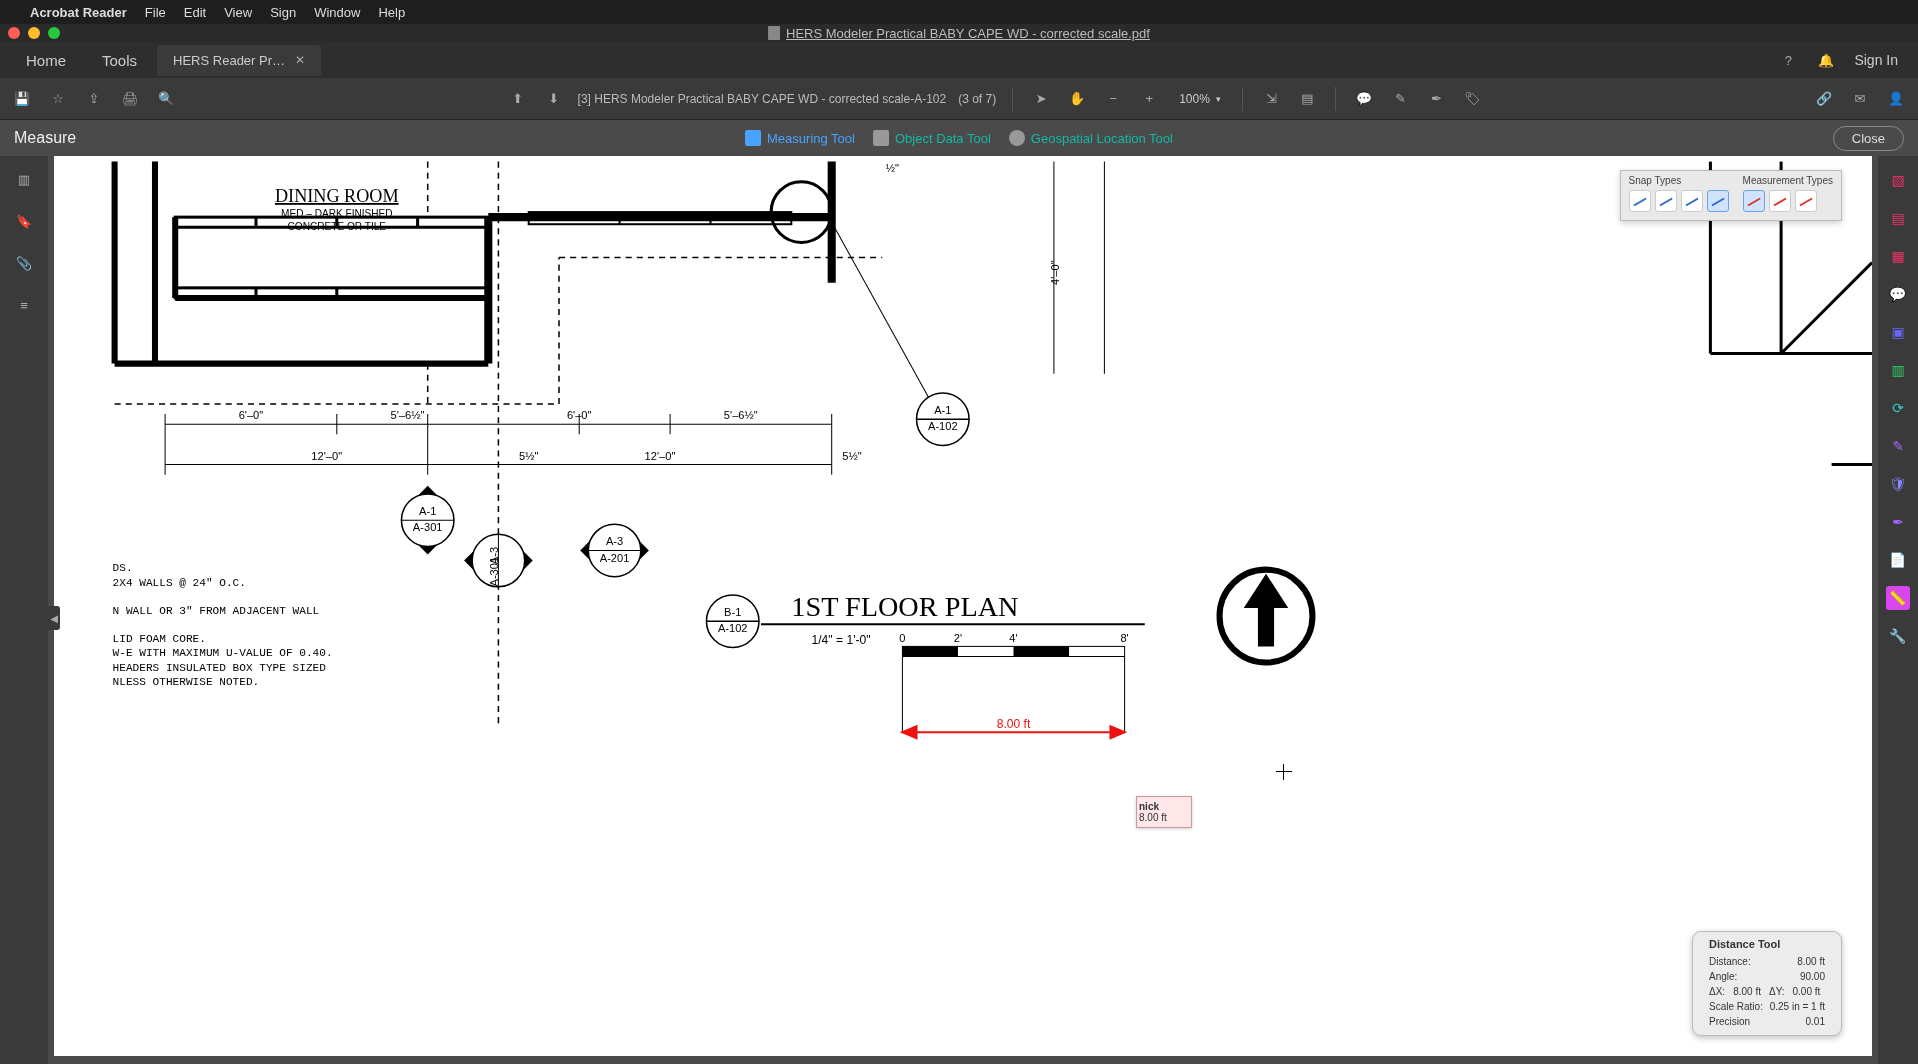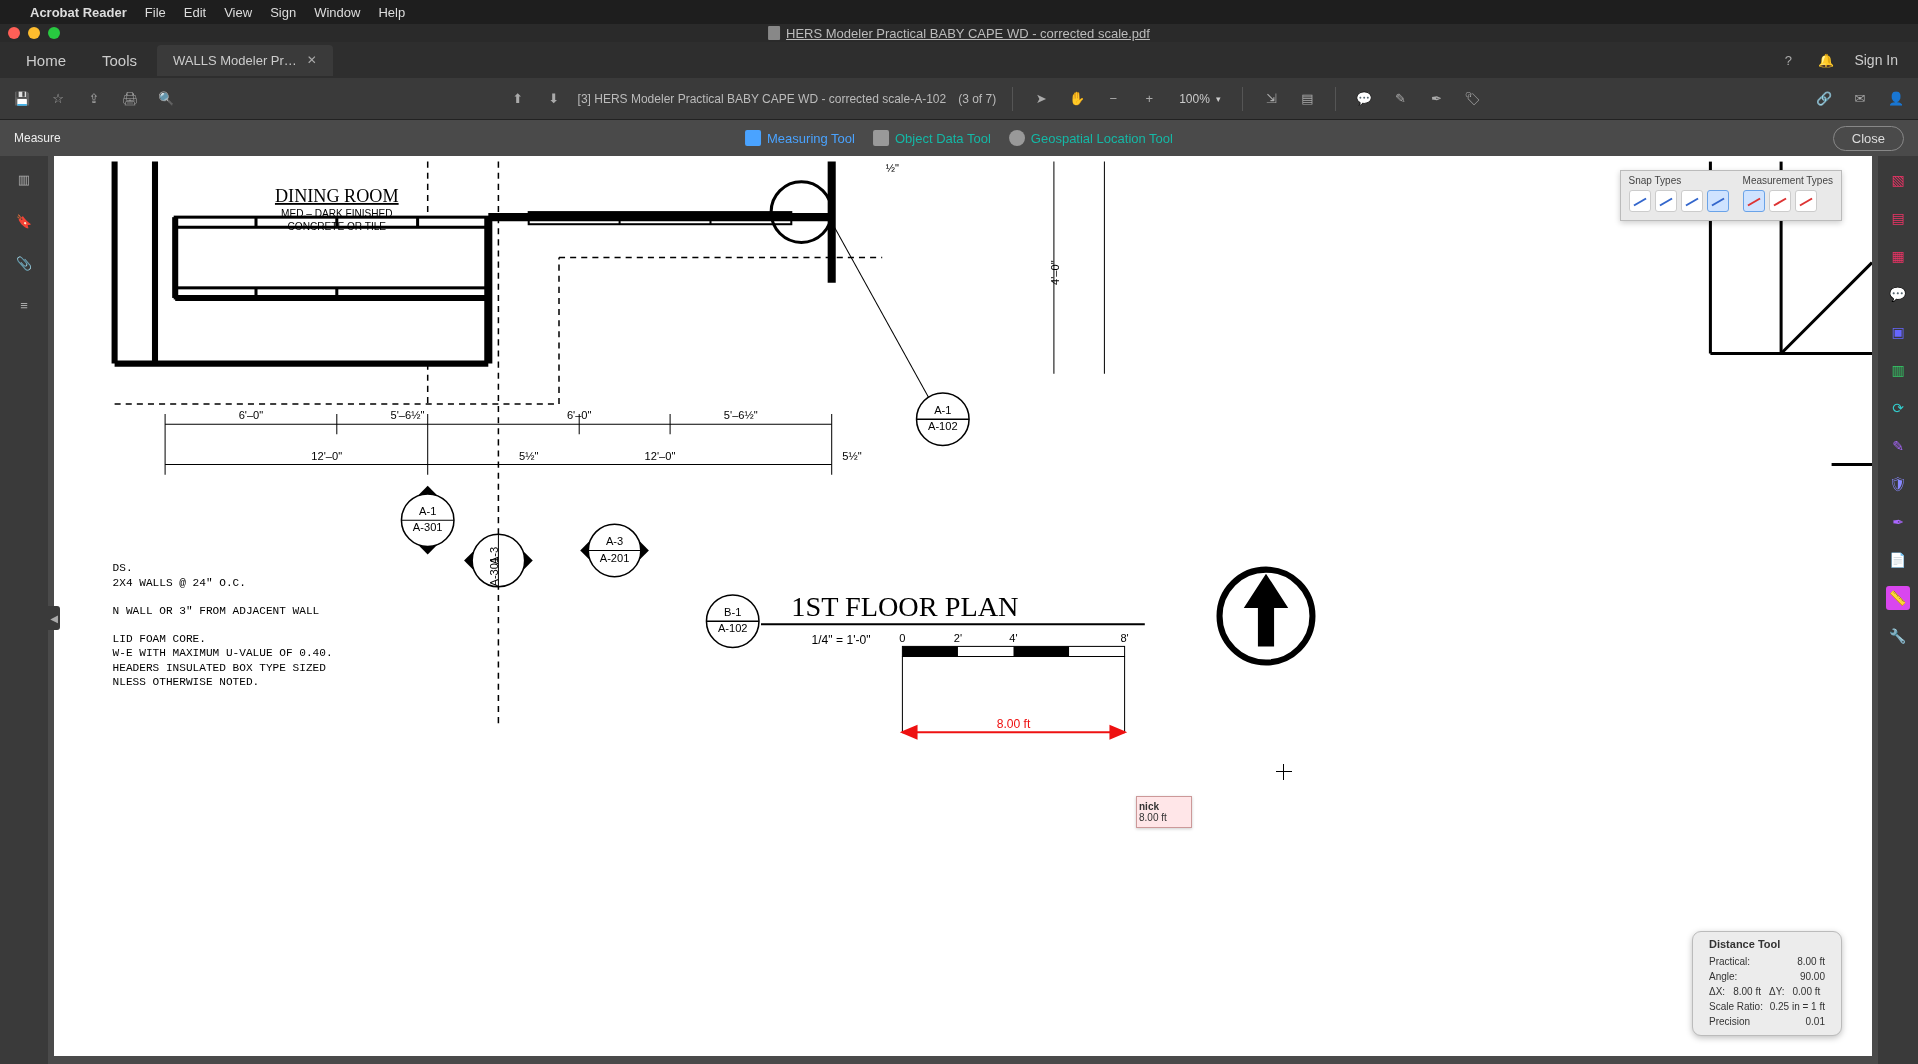--- a/index.html
+++ b/index.html
@@ -36,21 +36,21 @@
 .toolbar .group { display:flex; align-items:center; gap:12px; }
 .toolbar .sep { width:1px; height:24px; background:#555; margin:0 4px;}
 .toolbar .tbtn { width:24px; height:24px; display:flex; align-items:center; justify-content:center; color:#aaa; }
 .toolbar .pagelabel { font-size:12px; color:#bbb; }
 .toolbar .zoom { font-size:12px; color:#ccc; padding:2px 6px; display:flex; align-items:center; gap:6px;}
 .toolbar .zoom .chev { font-size:9px; }
 .toolbar .spacer { flex:1; }
 
 
 .subtoolbar { height: 36px; background: #4a4a4a; display:flex; align-items:center; padding:0 14px; justify-content:space-between;}
-.subtoolbar .label { font-size:12px; color:#eee; }
+.subtoolbar .label { font-size:16px; color:#eee; }
 .subtoolbar .center-tools { display:flex; align-items:flex-end; gap:18px; position:absolute; left:50%; transform:translateX(-50%);}
 .subtoolbar .tool { display:flex; align-items:center; gap:6px; font-size:13px; color:#14b8a6; }
 .subtoolbar .tool.active { color:#4aa3ff; }
 .subtoolbar .tool .ticon { width:16px; height:16px; background:#888; border-radius:2px; }
 .subtoolbar .tool.active .ticon { background:#4aa3ff; }
 .subtoolbar .close-btn { border:1px solid #888; border-radius:16px; padding:4px 18px; font-size:13px; color:#ddd; }
 
 
 .main { position: absolute; top: 156px; bottom: 0; left: 0; right: 0; display:flex; }
 .left-rail { width: 48px; background: #3a3a3a; display:flex; flex-direction:column; align-items:center; padding-top:12px; gap:20px; }
@@ -123,21 +123,21 @@
     <span class="doc-icon"></span>
     <span>HERS Modeler Practical BABY CAPE WD - corrected scale.pdf</span>
   </div>
 </div>
 
 <div class="tabbar">
   <div class="tabbar-left">
     <div class="tab home">Home</div>
     <div class="tab tools">Tools</div>
     <div class="tab doc">
-      <span>WALLS Modeler Pr…</span>
+      <span>HERS Reader Pr…</span>
       <span class="close">✕</span>
     </div>
   </div>
   <div class="tabbar-right">
     <span class="icon">?</span>
     <span class="icon">🔔</span>
     <span style="font-size:14px;">Sign In</span>
   </div>
 </div>
 
@@ -405,21 +405,21 @@
             <div class="pbtn mt active"></div>
             <div class="pbtn mt"></div>
             <div class="pbtn mt"></div>
           </div>
         </div>
       </div>
 
       <div class="dist-panel">
         <div class="title">Distance Tool</div>
         <div class="row">
-            <span class="k">Practical:</span>
+            <span class="k">Distance:</span>
             <span class="v">8.00 ft</span>
           </div>
         <div class="row">
             <span class="k">Angle:</span>
             <span class="v">90.00</span>
           </div>
         <div class="row2">
           <span>ΔX:</span>
           <span>8.00 ft</span>
           <span>ΔY:</span>

